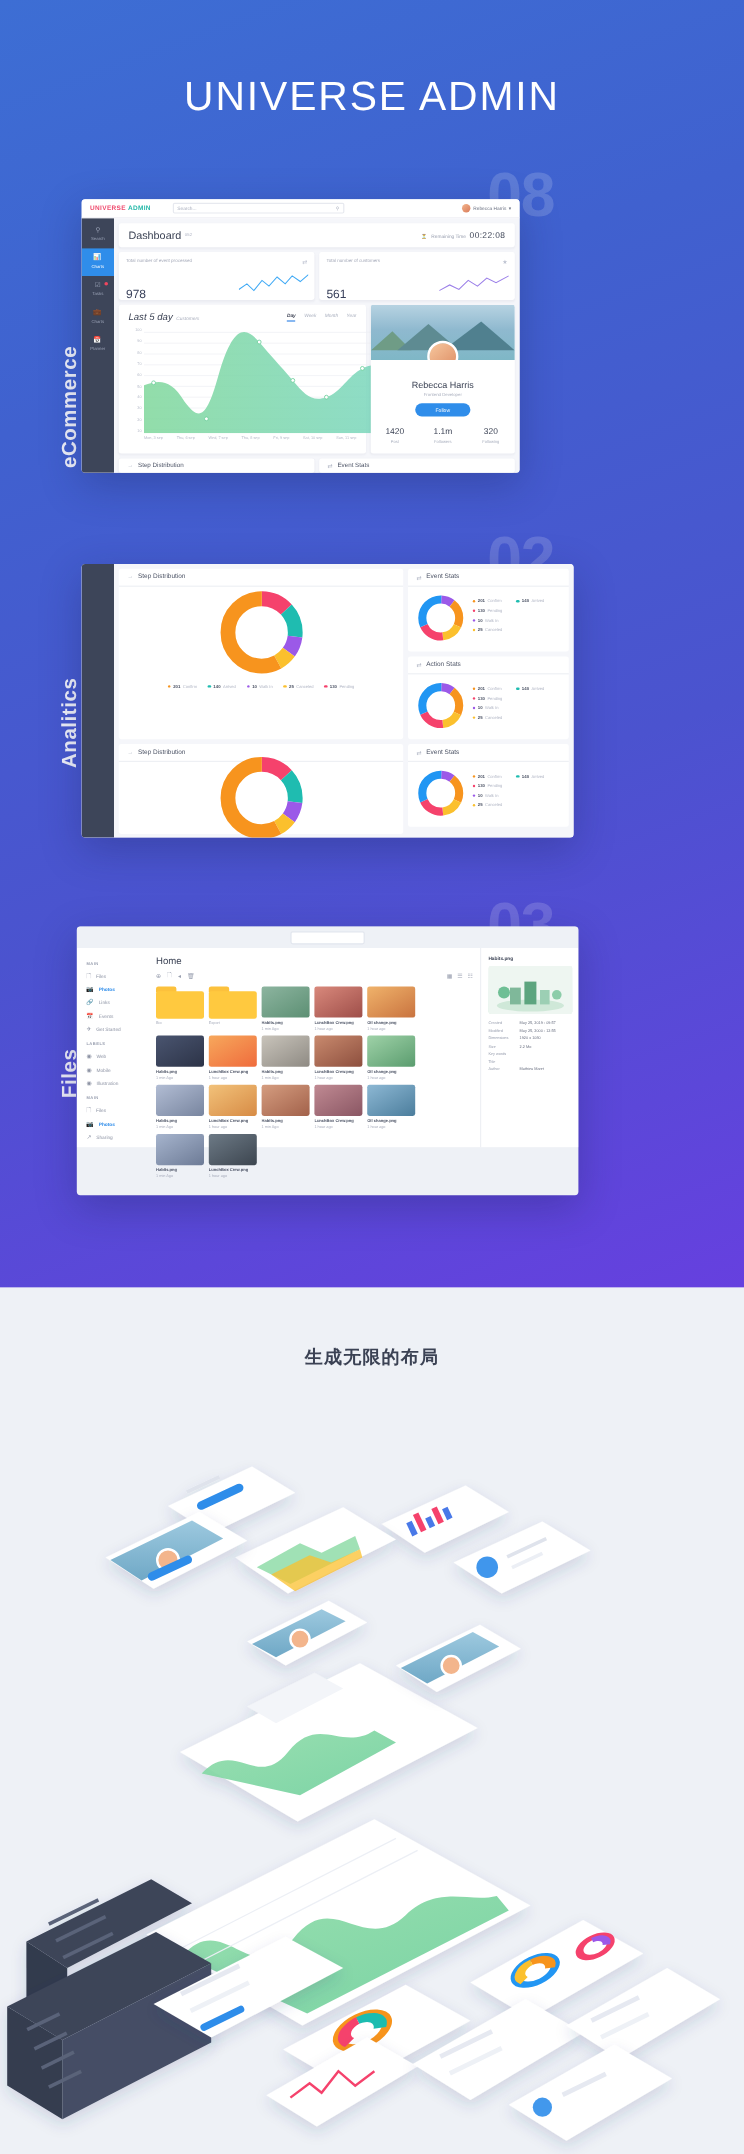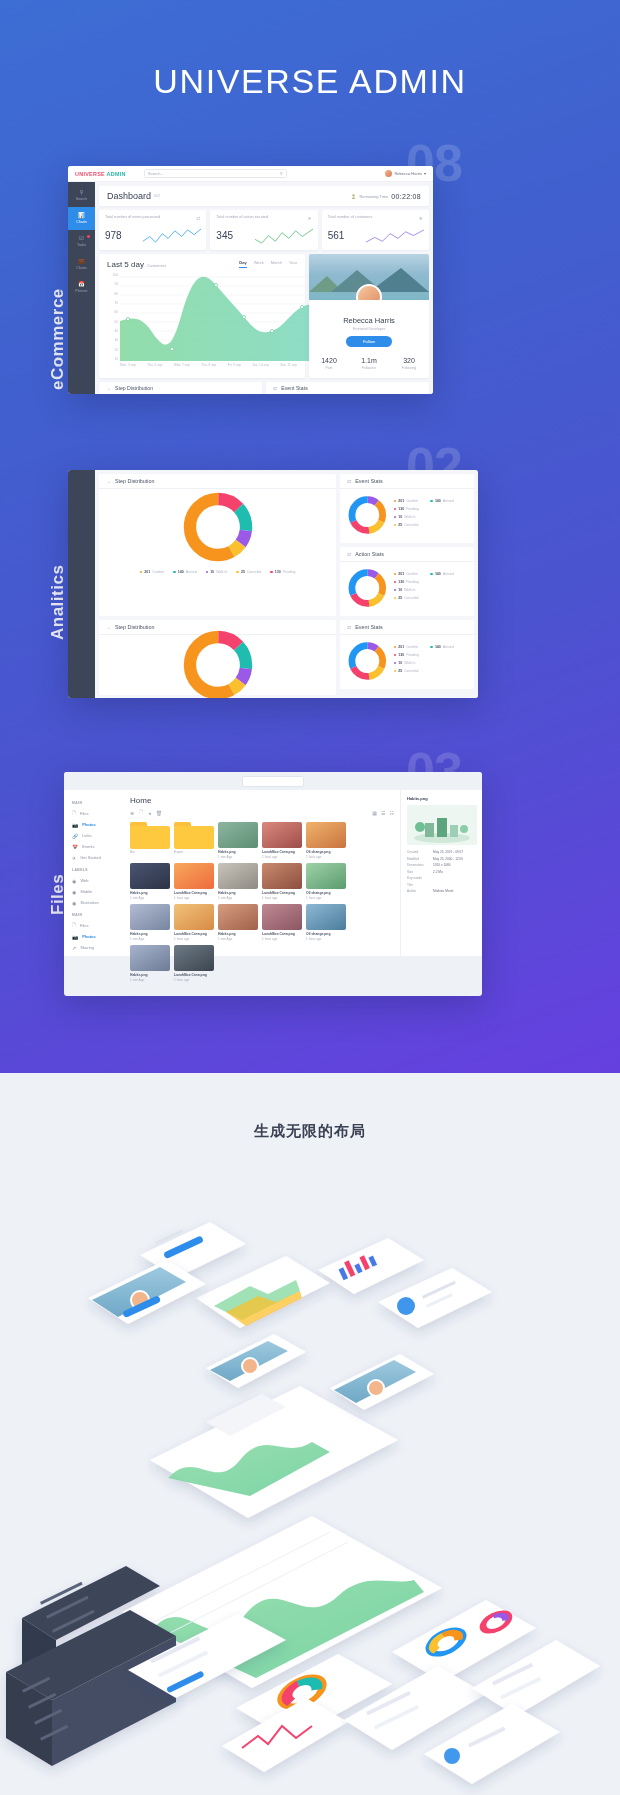--- a/index.html
+++ b/index.html
@@ -102,27 +102,27 @@
     margin-bottom:4px;
   }
   .s1-head h1{ font-size:9px; font-weight:normal; color:#3b4254; }
   .s1-head .sub{ font-size:3.6px; color:#b0b5c4; margin-left:3px; align-self:flex-start; margin-top:8px;}
   .s1-timer{ margin-left:auto; display:flex; align-items:center; gap:3px; font-size:4px; color:#9aa0b0;}
   .s1-timer b{ font-size:7px; color:#3b4254; font-weight:normal; letter-spacing:.3px;}
 
   .s1-stats{ display:flex; gap:4px; margin-bottom:4px; }
   .s1-stat{ flex:1; height:40px; padding:5px 6px; position:relative; }
   .s1-stat .lbl{ font-size:3.8px; color:#a4a9b8; line-height:1.45; }
-  .s1-stat .val{ font-size:10px; color:#38405a; margin-top:9px; }
+  .s1-stat .val{ font-size:10px; color:#38405a; margin-top:19px; }
   .s1-stat .tic{ position:absolute; right:6px; top:5px; font-size:5px; color:#bfc4d2; }
   .s1-spark{ position:absolute; right:5px; bottom:5px; width:58px; height:17px; }
 
   .s1-row{ display:flex; gap:4px; }
   .s1-chart{ flex:1; height:124px; padding:6px 8px; }
-  .s1-chart .ch-head{ display:flex; align-items:flex-start; }
+  .s1-chart .ch-head{ display:flex; align-items:flex-start;font-style:italic; }
   .s1-chart h2{ font-size:8px; font-weight:normal; color:#3b4254; }
   .s1-chart .ch-sub{ font-size:4px; color:#a9aebd; margin-left:3px; margin-top:3px;}
   .s1-tabs{ margin-left:auto; display:flex; gap:7px; font-size:4px; color:#aab0bf; }
   .s1-tabs .on{ color:#3f4455; font-weight:bold; border-bottom:1px solid #3b8ae8; padding-bottom:2px;}
   .s1-plot{ margin-top:4px; position:relative; height:98px; }
   .yticks{ position:absolute; left:0; top:0; width:11px; height:88px;
     display:flex; flex-direction:column; justify-content:space-between;
     font-size:3.2px; color:#b6bbc9; text-align:right; }
   .plotarea{ position:absolute; left:13px; right:0; top:0; height:88px; }
   .xticks{ position:absolute; left:13px; right:0; bottom:0; height:8px;
@@ -291,29 +291,20 @@
         </div>
 
         <div class="s1-stats">
           <div class="s1-card s1-stat">
             <div class="lbl">Total number
 of event processed</div>
             <div class="val">978</div>
             <span class="tic">⇄</span>
             <svg class="s1-spark" viewBox="0 0 60 18" preserveAspectRatio="none">
               <polyline points="0,14 7,9 13,15 20,6 26,11 33,3 40,9 46,2 53,7 60,1" fill="none" stroke="#3fa9f5" stroke-width="0.9"></polyline>
-            </svg>
-          </div>
-          <div class="s1-card s1-stat">
-            <div class="lbl">Total number
-of action excuted</div>
-            <div class="val">345</div>
-            <span class="tic">➤</span>
-            <svg class="s1-spark" viewBox="0 0 60 18" preserveAspectRatio="none">
-              <polyline points="0,12 7,16 14,8 21,14 28,5 35,11 42,3 49,9 60,1" fill="none" stroke="#5ec47e" stroke-width="0.9"></polyline>
             </svg>
           </div>
           <div class="s1-card s1-stat">
             <div class="lbl">Total number
 of customers</div>
             <div class="val">561</div>
             <span class="tic">★</span>
             <svg class="s1-spark" viewBox="0 0 60 18" preserveAspectRatio="none">
               <polyline points="0,15 9,10 17,14 25,6 33,11 41,4 49,8 60,2" fill="none" stroke="#9a7ee8" stroke-width="0.9"></polyline>
             </svg>

